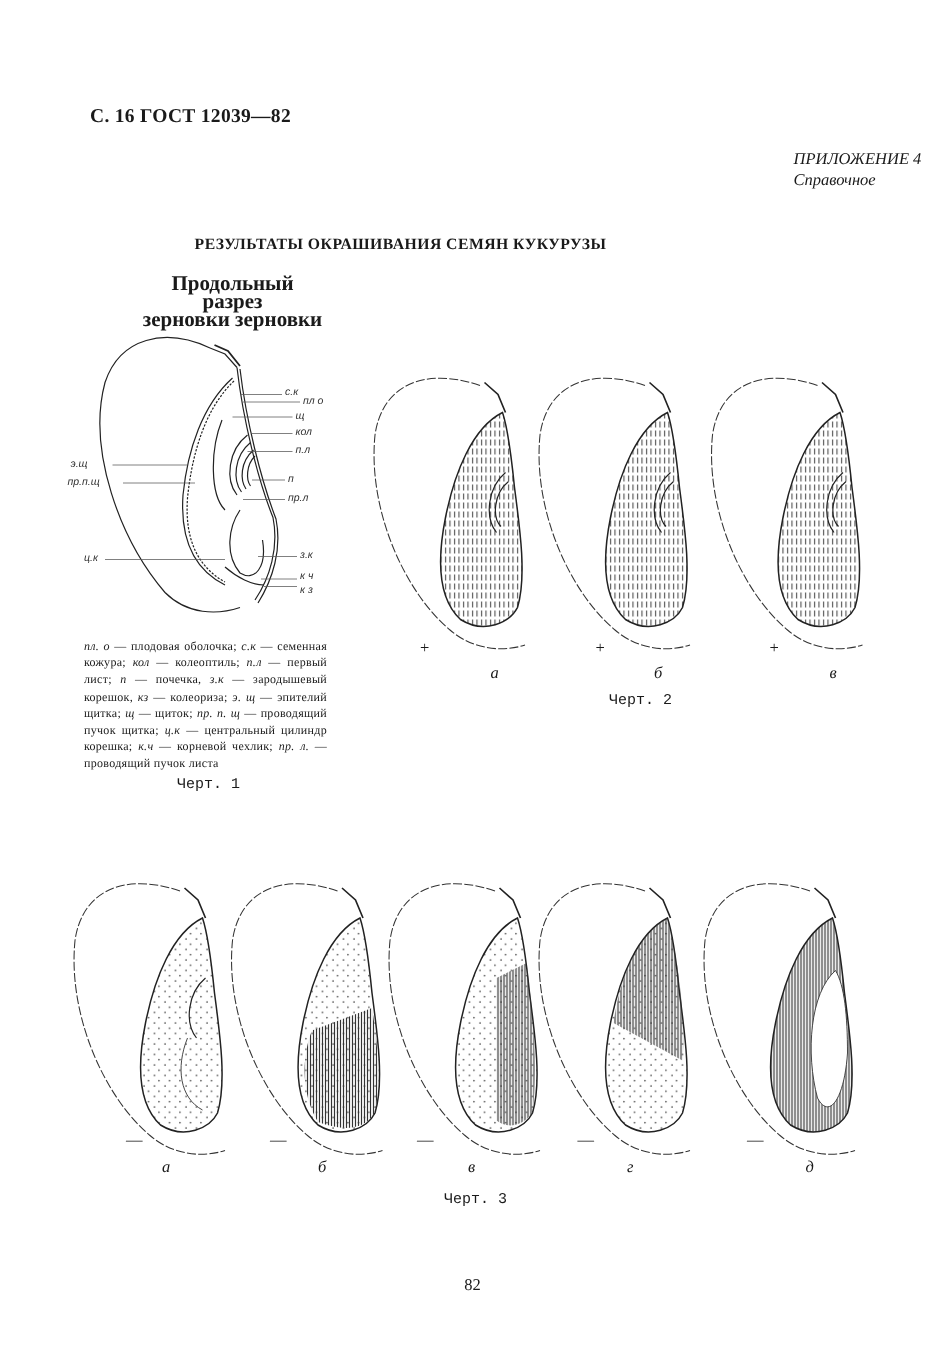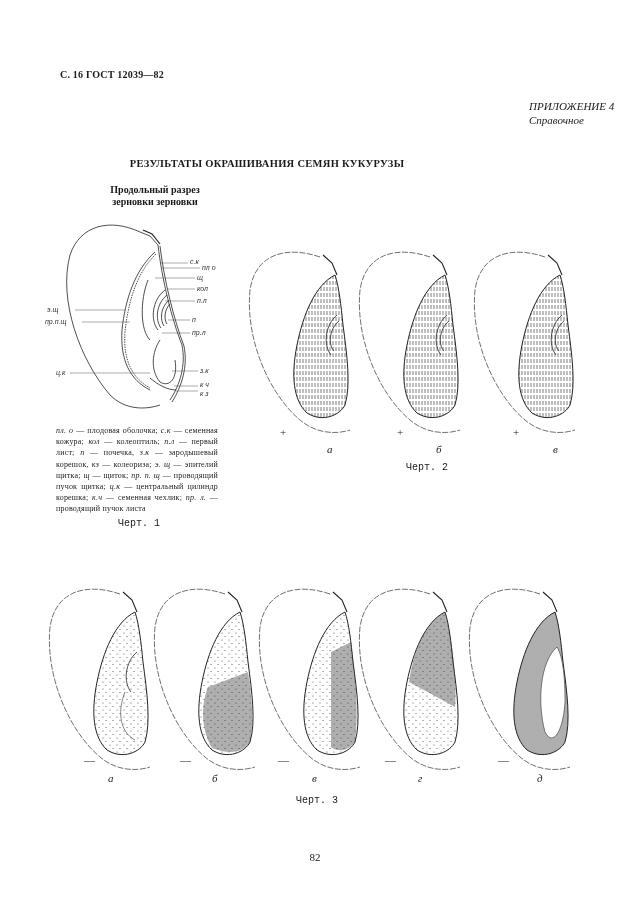--- a/index.html
+++ b/index.html
@@ -1,22 +1,22 @@
 <!DOCTYPE html>
 <html><head>
 <meta charset="utf-8">
 <style>
   html, body { margin: 0; padding: 0; background: #ffffff; }
   body { width: 630px; height: 913px; position: relative; overflow: hidden;
          font-family: "Liberation Serif", "DejaVu Serif", serif; color: #1a1a1a; }
   .abs { position: absolute; }
-  .header { left: 60px; top: 69px; font-size: 10px; font-weight: bold; letter-spacing: 0.2px; }
+  .header { left: 60px; top: 69px; font-size: 13px; font-weight: bold; letter-spacing: 0.2px; }
   .appendix { left: 497px; top: 99px; font-size: 11px; font-style: italic; line-height: 14px; margin-left: 32px; }
   .title { left: 0; width: 534px; top: 158px; text-align: center; font-size: 10.5px; font-weight: bold; letter-spacing: 0.3px; }
-  .subtitle { left: 95px; width: 120px; top: 184px; text-align: center; font-size: 10px; font-weight: bold; line-height: 12px; }
+  .subtitle { left: 95px; width: 120px; top: 184px; text-align: center; font-size: 14px; font-weight: bold; line-height: 12px; }
   .legend { left: 56px; top: 425px; width: 162px; font-size: 8px; line-height: 11.2px; text-align: justify; letter-spacing: 0.2px; }
   .legend i { font-style: italic; }
   .caption { font-size: 10px; font-family: Liberation Mono, monospace; }
   .plabel { font-size: 7px; font-style: italic; font-family: "Liberation Sans", sans-serif; color: #333; }
   .fig-letter { font-size: 11px; font-style: italic; }
   .sign { font-size: 11px; }
   svg { position: absolute; overflow: visible; }
   .pagenum { left: 0; width: 630px; top: 851px; text-align: center; font-size: 11px; }
 </style>
 </head>
@@ -94,21 +94,21 @@
   <span><i>с.к</i> — <span>семенная кожура;</span> </span>
   <span><i>кол</i> — <span>колеоптиль;</span> </span>
   <span><i>п.л</i> — <span>первый лист;</span> </span>
   <span><i>п</i> — <span>почечка,</span> </span>
   <span><i>з.к</i> — <span>зародышевый корешок,</span> </span>
   <span><i>кз</i> — <span>колеориза;</span> </span>
   <span><i>э. щ</i> — <span>эпителий щитка;</span> </span>
   <span><i>щ</i> — <span>щиток;</span> </span>
   <span><i>пр. п. щ</i> — <span>проводящий пучок щитка;</span> </span>
   <span><i>ц.к</i> — <span>центральный цилиндр корешка;</span> </span>
-  <span><i>к.ч</i> — <span>семенная чехлик;</span> </span>
+  <span><i>к.ч</i> — <span>корневой чехлик;</span> </span>
   <span><i>пр. л.</i> — <span>проводящий пучок листа</span></span>
 </div>
 <div class="abs caption" style="left:118px;top:518px">Черт. 1</div>
 
 <svg width="0" height="0" style="position:absolute">
   <defs>
     <pattern id="hatch" width="3" height="6" patternUnits="userSpaceOnUse">
       <line x1="1" y1="0" x2="1" y2="4" stroke="#444" stroke-width="0.7"></line>
     </pattern>
     <pattern id="dense" width="2" height="4" patternUnits="userSpaceOnUse">

